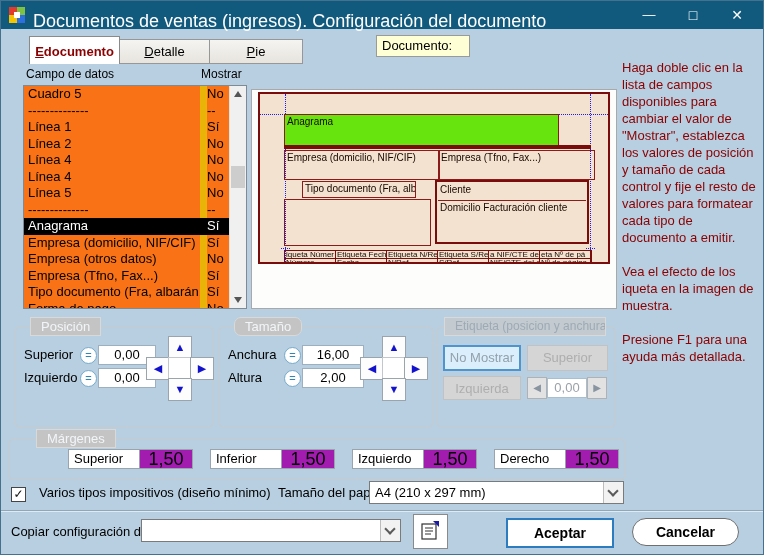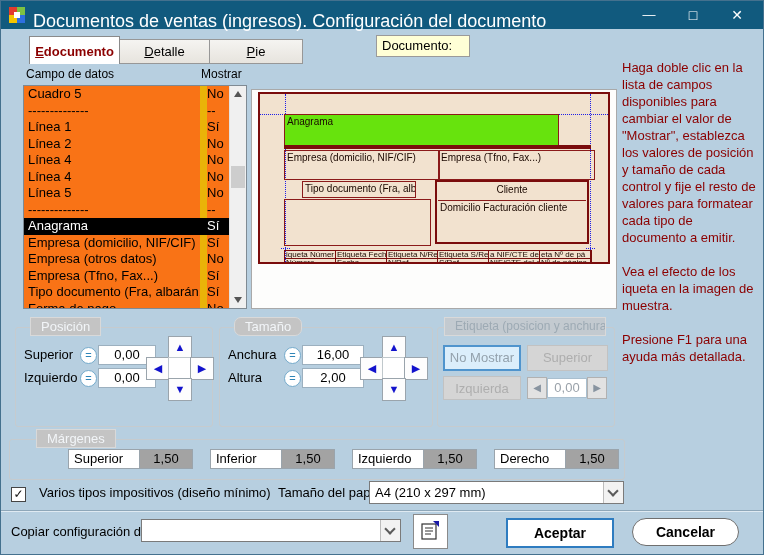--- a/index.html
+++ b/index.html
@@ -62,21 +62,21 @@
   .arrbtn{position:absolute;width:22px;height:21px;background:#fdfdfd;border:1px solid #9aa4ac;color:#1212cc;font-size:11px;text-align:center;line-height:21px;}
   .arrctr{position:absolute;width:22px;height:21px;background:#fff;border:1px solid #c0c8cc;}
   
   .ebtn{position:absolute;text-align:center;font-size:13px;}
   .ebtn.nshow{background:#dbeefb;border:2px solid #4f94cd;color:#93a1ac;line-height:22px;}
   .ebtn.dis{background:#d5d5d5;border:1px solid #c2c2c2;color:#aeaeae;line-height:24px;}
   .spin{position:absolute;width:18px;height:20px;background:#e2e2e2;border:1px solid #b1b1b1;color:#8894a0;font-size:10px;text-align:center;line-height:20px;}
   .vbox.dis{color:#9aa2aa;border-color:#a9bfcf;}
   
   .mlabel{position:absolute;width:70px;height:18px;background:#fff;border:1px solid #9aa4ac;line-height:18px;padding-left:5px;font-size:13px;}
-  .mval{position:absolute;width:52px;height:18px;background:#a3a3a3;border:1px solid #9aa4ac;line-height:18px;text-align:center;font-size:13px;}
+  .mval{position:absolute;width:52px;height:18px;background:#a21caf;border:1px solid #9aa4ac;line-height:18px;text-align:center;font-size:18px;}
   
   .cbx{position:absolute;left:10px;top:486px;width:13px;height:13px;background:#fff;border:1px solid #454545;font-size:12px;line-height:12px;text-align:center;color:#111;}
   .paper-combo{position:absolute;left:368px;top:480px;width:248px;height:21px;background:#fff;border:1px solid #7a7a7a;line-height:21px;padding-left:5px;}
   
   .sep{position:absolute;left:0;top:509px;width:762px;height:0;border-top:1px solid #8ea7b9;box-shadow:0 1px 0 #dfeaf2;}
   .copy-combo{position:absolute;left:140px;top:518px;width:258px;height:21px;background:#fff;border:1px solid #7a7a7a;}
   .iconbtn{position:absolute;left:412px;top:513px;width:33px;height:33px;background:#fff;border:1px solid #8a8a8a;}
   .btn{position:absolute;height:26px;background:#fff;text-align:center;font-weight:bold;font-size:14px;line-height:26px;}
   .btn.primary{border:2px solid #2e7cc0;}
   .btn.normal{border:1px solid #6f6f6f;}
@@ -185,21 +185,21 @@
       <div class="hguide" style="left:21px;top:154px;width:9px;"></div>
       <div class="hguide" style="left:326px;top:154px;width:9px;"></div>
 
       <div class="pv-box" style="left:24px;top:20px;width:269px;height:29px;background:#67e30d;">Anagrama</div>
       <div class="abs" style="left:24px;top:51px;width:307px;height:4px;background:#7a0c0c;"></div>
       <div class="pv-box" style="left:24px;top:56px;width:150px;height:26px;">Empresa (domicilio, NIF/CIF)</div>
       <div class="pv-box" style="left:178px;top:56px;width:151px;height:26px;">Empresa (Tfno, Fax...)</div>
       <div class="pv-box" style="left:42px;top:87px;width:108px;height:13px;">Tipo documento (Fra, albarán..</div>
       <div class="pv-box" style="left:24px;top:105px;width:141px;height:43px;"></div>
       <div class="abs" style="left:175px;top:86px;width:150px;height:60px;border:2px solid #7a0c0c;">
-        <div class="pv-box" style="left:1px;top:1px;right:1px;height:15px;border:none;border-bottom:1px solid #8b1a1a;text-align:center;">Cliente</div>
+        <div class="pv-box" style="left:1px;top:1px;right:1px;height:15px;border:none;border-bottom:1px solid #8b1a1a;">Cliente</div>
         <div class="pv-box" style="left:1px;top:19px;right:1px;height:36px;border:none;">Domicilio Facturación cliente</div>
       </div>
       <div class="pv-table">
         <div class="pv-trow">
           <span class="pv-cell">iqueta Númer</span>
             <span class="pv-cell">Etiqueta Fech</span>
             <span class="pv-cell">Etiqueta N/Re</span>
             <span class="pv-cell">Etiqueta S/Ref</span>
             <span class="pv-cell">a NIF/CTE del</span>
             <span class="pv-cell">eta Nº de pá</span>

